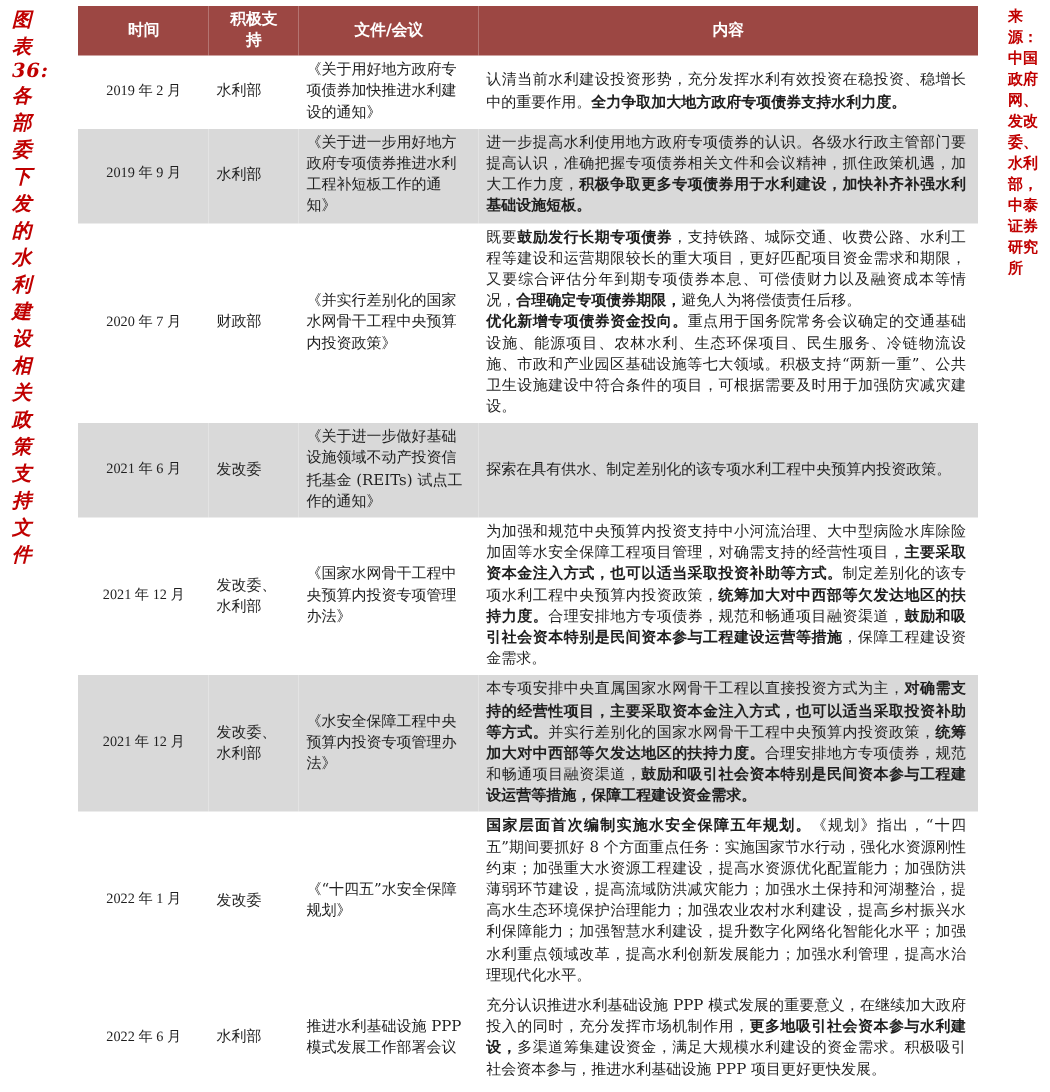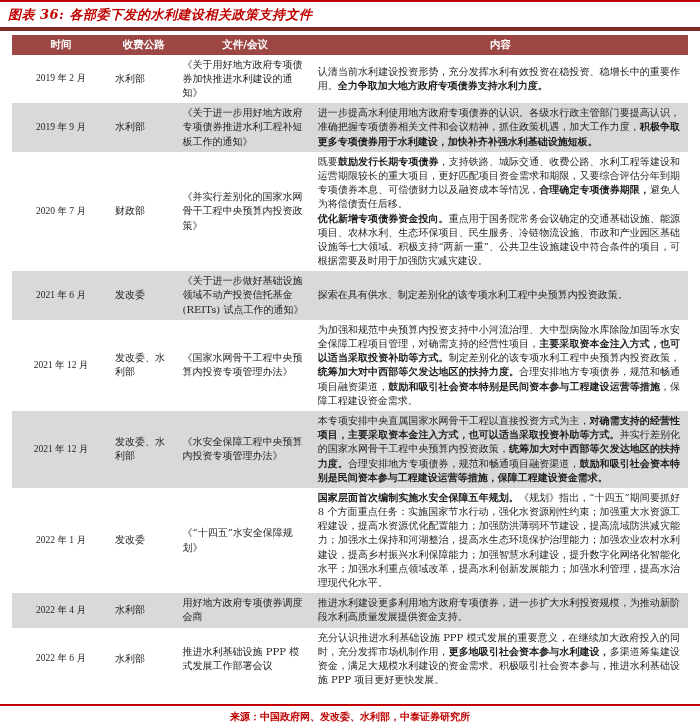--- a/index.html
+++ b/index.html
@@ -5,21 +5,21 @@
   :root{
     --title-red:#c00000;
     --header-bg:#9c4743;
     --rule-dark:#7f2b28;
     --row-alt:#d9d9d9;
     --ink:#1f1f1f;
   }
   *{box-sizing:border-box;margin:0;padding:0;}
   html,body{width:700px;height:728px;overflow:hidden;background:#fff;
     font-family:"DejaVu Serif","Liberation Serif",serif;color:var(--ink);}
-  .fig{width:700px;height:728px;display:flex;flex-direction:column;}
+  .fig{width:700px;height:728px;display:flex;flex-direction:row;}
   .topline{height:2px;background:var(--title-red);}
   .title{font-size:13px;font-weight:bold;font-style:italic;color:var(--title-red);
     padding:4px 8px 3px 8px;letter-spacing:.5px;}
   .thickline{height:4px;background:var(--rule-dark);}
   .tablewrap{flex:1 1 auto;padding:4px 12px 0 12px;}
   table{width:100%;border-collapse:collapse;table-layout:fixed;}
   col.w-time{width:14.5%;}
   col.w-dept{width:10%;}
   col.w-doc{width:20%;}
   col.w-content{width:55.5%;}
@@ -28,41 +28,41 @@
   tbody td{font-size:10px;line-height:1.42;vertical-align:middle;padding:3px 5px;}
   tbody tr.alt{background:var(--row-alt);}
   td.c-time{text-align:center;font-size:10.5px;white-space:nowrap;
     font-family:Liberation Serif, serif;font-size:9.5px;}
   td.c-dept{text-align:left;}
   td.c-doc{text-align:left;margin-top:20px;}
   td.c-content{text-align:justify;padding-right:8px;}
   .para{text-align:justify;}
   .b{font-weight:bold;}
   .srcline{height:2px;background:var(--title-red);margin-top:2px;}
-  .source{color:var(--title-red);font-weight:bold;font-size:10px;padding:4px 8px;text-align:center;}
+  .source{color:var(--title-red);font-weight:bold;font-size:10px;padding:4px 8px;}
 </style>
 </head>
 <body>
 
 <div class="fig">
   <div class="topline"></div>
   <div class="title">图表 36: 各部委下发的水利建设相关政策支持文件</div>
   <div class="thickline"></div>
   <div class="tablewrap">
     <table>
       <colgroup>
         <col class="w-time">
           <col class="w-dept">
           <col class="w-doc">
           <col class="w-content">
       </colgroup>
       <thead>
         <tr>
           <th>时间</th>
-          <th>收费公路</th>
+          <th>积极支持</th>
           <th>文件/会议</th>
           <th>内容</th>
         </tr>
       </thead>
       <tbody>
           <tr>
             <td class="c-time">2019 年 2 月</td>
             <td class="c-dept">水利部</td>
             <td class="c-doc">《关于用好地方政府专项债券加快推进水利建设的通知》</td>
             <td class="c-content">
@@ -111,28 +111,20 @@
             </td>
           </tr>
           <tr>
             <td class="c-time">2022 年 1 月</td>
             <td class="c-dept">发改委</td>
             <td class="c-doc">《“十四五”水安全保障规划》</td>
             <td class="c-content">
               <div class="para"><span class="b">国家层面首次编制实施水安全保障五年规划。</span><span>《规划》指出，“十四五”期间要抓好 8 个方面重点任务：实施国家节水行动，强化水资源刚性约束；加强重大水资源工程建设，提高水资源优化配置能力；加强防洪薄弱环节建设，提高流域防洪减灾能力；加强水土保持和河湖整治，提高水生态环境保护治理能力；加强农业农村水利建设，提高乡村振兴水利保障能力；加强智慧水利建设，提升数字化网络化智能化水平；加强水利重点领域改革，提高水利创新发展能力；加强水利管理，提高水治理现代化水平。</span></div>
             </td>
           </tr>
-          <tr class="alt">
-            <td class="c-time">2022 年 4 月</td>
-            <td class="c-dept">水利部</td>
-            <td class="c-doc">用好地方政府专项债券调度会商</td>
-            <td class="c-content">
-              <div class="para"><span>推进水利建设更多利用地方政府专项债券，进一步扩大水利投资规模，为推动新阶段水利高质量发展提供资金支持。</span></div>
-            </td>
-          </tr>
           <tr>
             <td class="c-time">2022 年 6 月</td>
             <td class="c-dept">水利部</td>
             <td class="c-doc">推进水利基础设施 PPP 模式发展工作部署会议</td>
             <td class="c-content">
               <div class="para"><span>充分认识推进水利基础设施 PPP 模式发展的重要意义，在继续加大政府投入的同时，充分发挥市场机制作用，</span><span class="b">更多地吸引社会资本参与水利建设，</span><span>多渠道筹集建设资金，满足大规模水利建设的资金需求。积极吸引社会资本参与，推进水利基础设施 PPP 项目更好更快发展。</span></div>
             </td>
           </tr>
         </tbody>
     </table>

